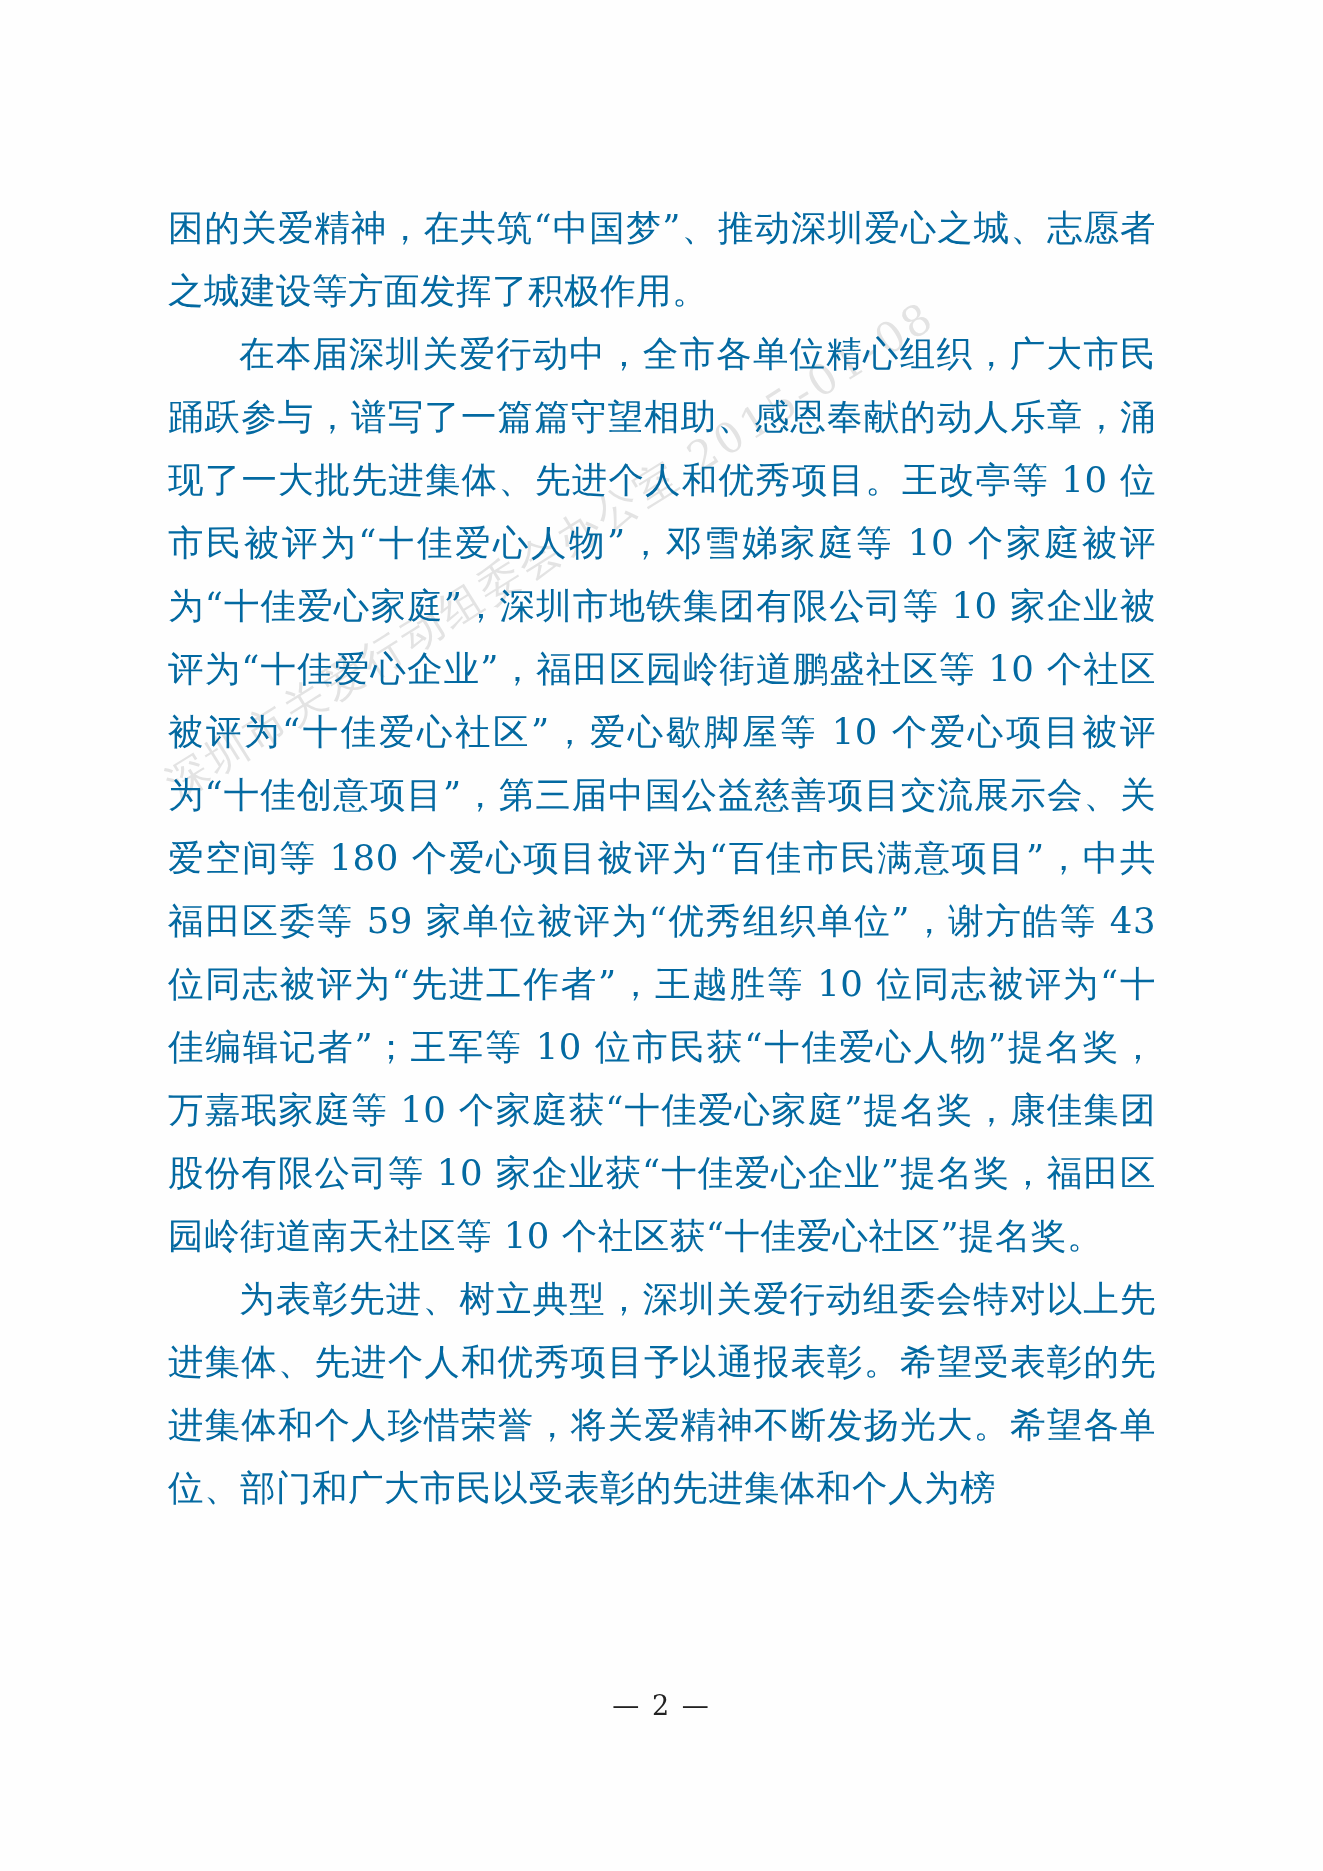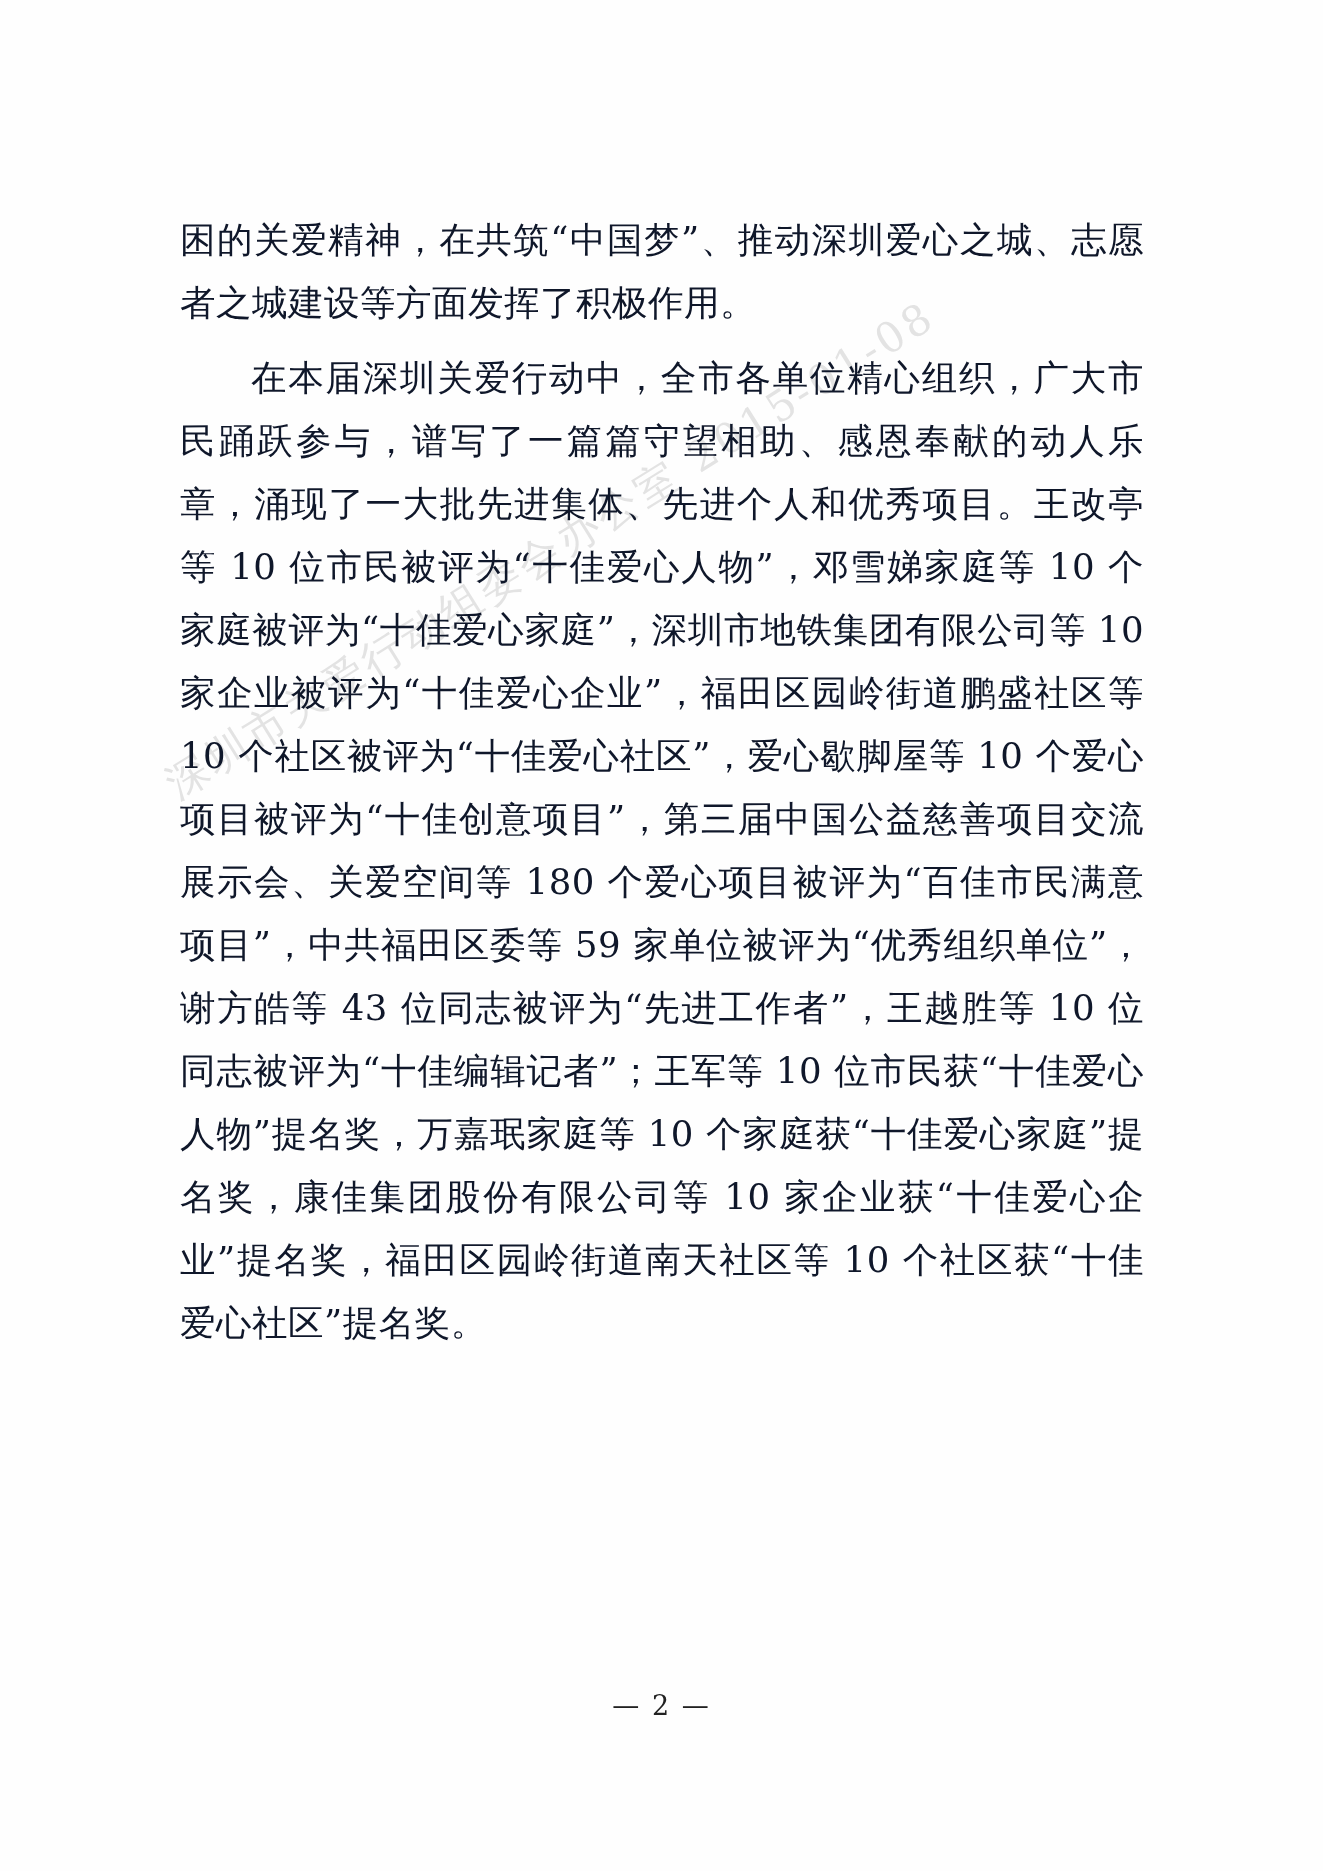--- a/index.html
+++ b/index.html
@@ -17,25 +17,25 @@
   }
   .content {
     position: absolute;
     left: 168px;
     top: 196px;
     width: 988px;
   }
   .para {
     font-size: 35.5px;
     line-height: 63px;
-    color: #0f172a;
+    color: #0369a1;
     text-align: justify;
     text-justify: inter-ideograph;
     letter-spacing: 0.5px;
-    margin: 12px;
+    margin: 0;
     white-space: pre-wrap;
     word-break: break-all;
   }
   .para.indent {
     text-indent: 71px;
   }
   .watermark {
     position: absolute;
     left: 170px;
     top: 430px;
@@ -74,17 +74,18 @@
 
 <div class="page">
 
   <div class="watermark">
     <span>深圳市关爱行动组委会办公室 2015-01-08</span>
   </div>
 
   <div class="content">
     <p class="para">困的关爱精神，在共筑“中国梦”、推动深圳爱心之城、志愿者之城建设等方面发挥了积极作用。</p>
     <p class="para indent">在本届深圳关爱行动中，全市各单位精心组织，广大市民踊跃参与，谱写了一篇篇守望相助、感恩奉献的动人乐章，涌现了一大批先进集体、先进个人和优秀项目。王改亭等 10 位市民被评为“十佳爱心人物”，邓雪娣家庭等 10 个家庭被评为“十佳爱心家庭”，深圳市地铁集团有限公司等 10 家企业被评为“十佳爱心企业”，福田区园岭街道鹏盛社区等 10 个社区被评为“十佳爱心社区”，爱心歇脚屋等 10 个爱心项目被评为“十佳创意项目”，第三届中国公益慈善项目交流展示会、关爱空间等 180 个爱心项目被评为“百佳市民满意项目”，中共福田区委等 59 家单位被评为“优秀组织单位”，谢方皓等 43 位同志被评为“先进工作者”，王越胜等 10 位同志被评为“十佳编辑记者”；王军等 10 位市民获“十佳爱心人物”提名奖，万嘉珉家庭等 10 个家庭获“十佳爱心家庭”提名奖，康佳集团股份有限公司等 10 家企业获“十佳爱心企业”提名奖，福田区园岭街道南天社区等 10 个社区获“十佳爱心社区”提名奖。</p>
+    <p class="para indent">为表彰先进、树立典型，深圳关爱行动组委会特对以上先进集体、先进个人和优秀项目予以通报表彰。希望受表彰的先进集体和个人珍惜荣誉，将关爱精神不断发扬光大。希望各单位、部门和广大市民以受表彰的先进集体和个人为榜</p>
   </div>
 
   <div class="footer">— 2 —</div>
 
 </div>
 
 </body></html>

